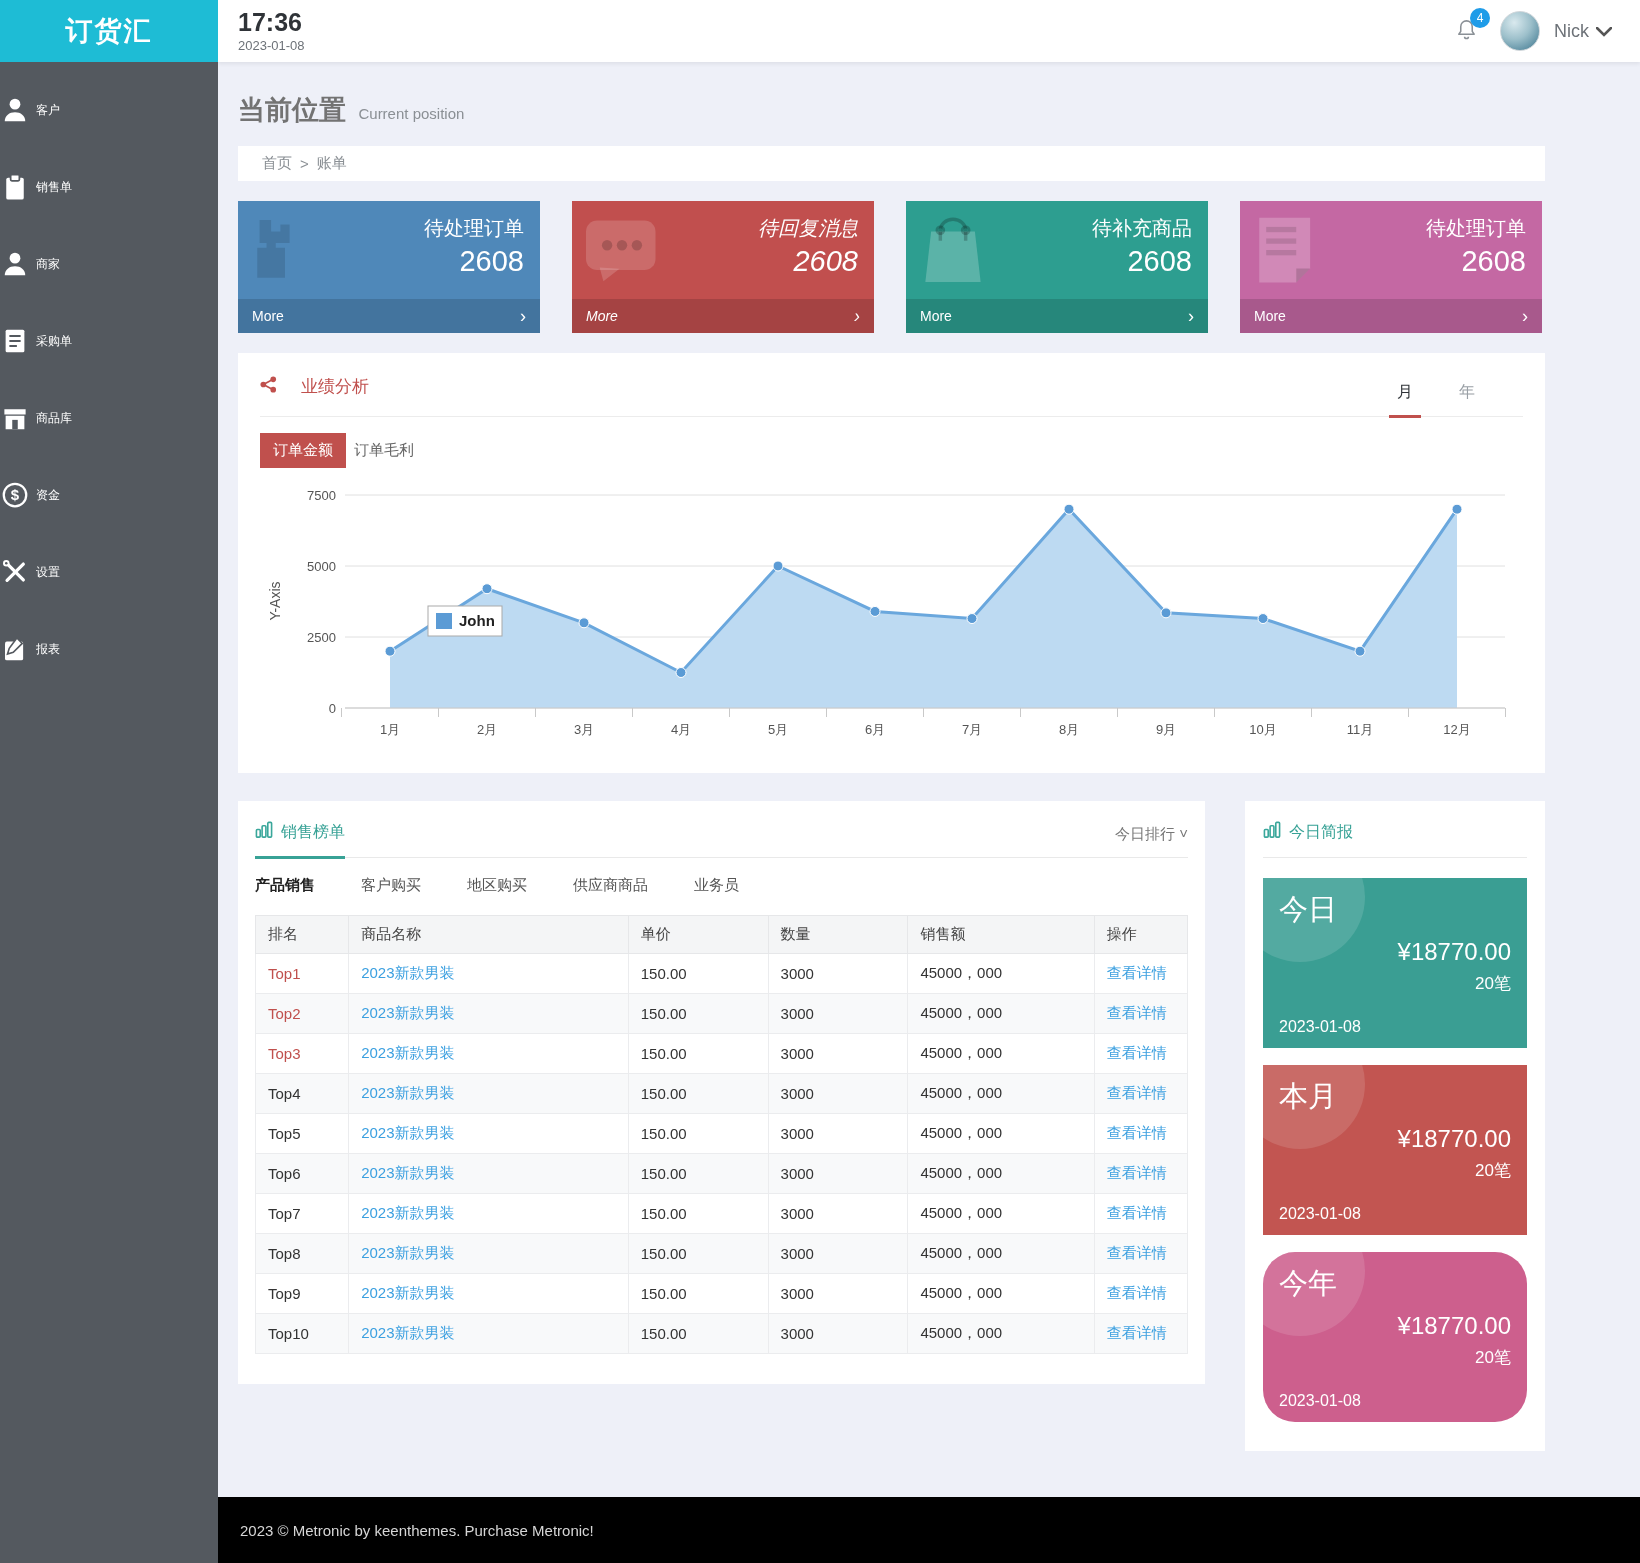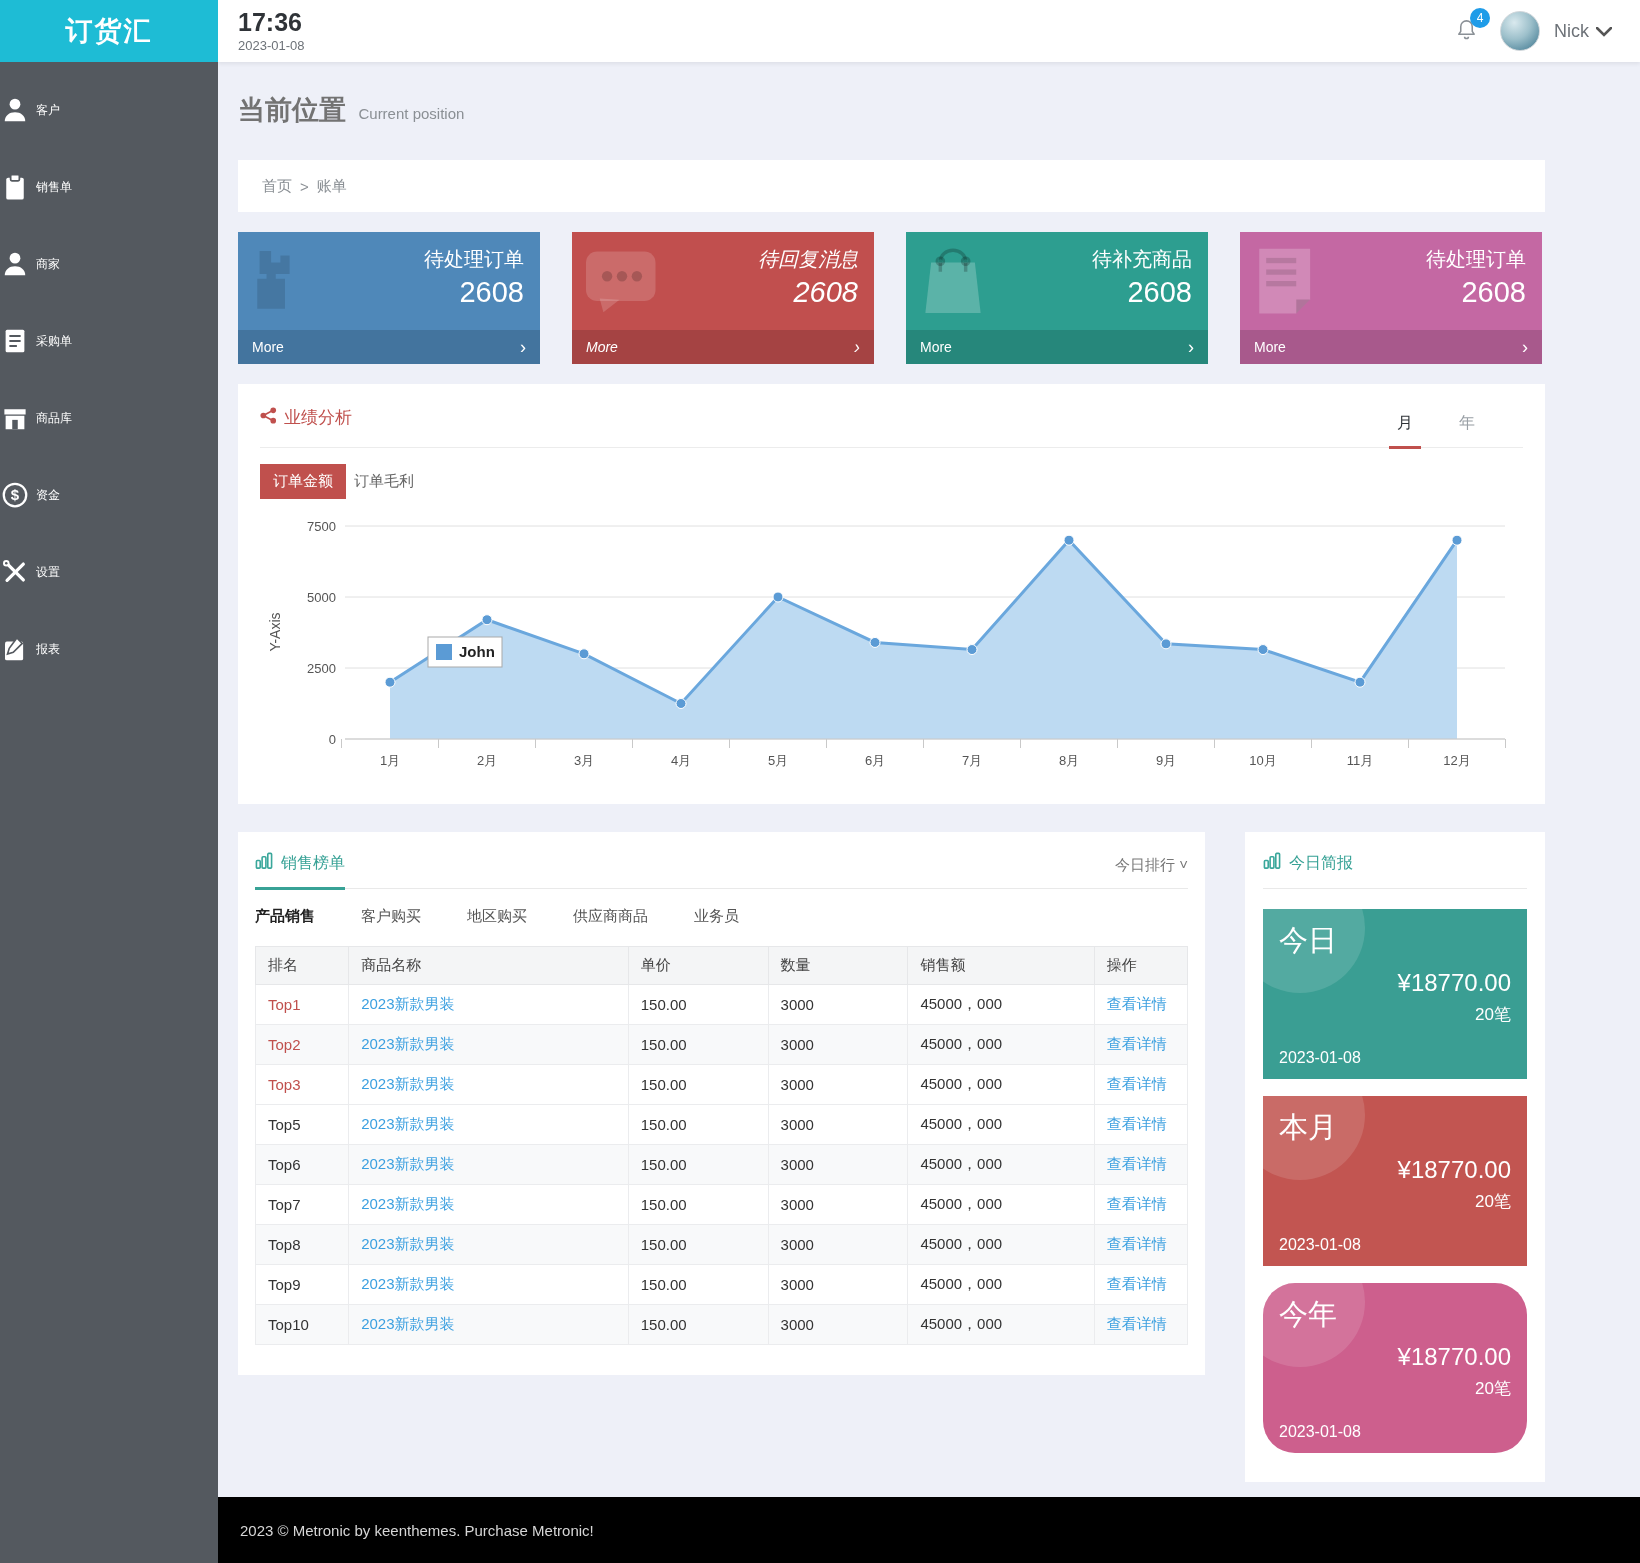--- a/index.html
+++ b/index.html
@@ -30,41 +30,41 @@
   .avatar{width:40px;height:40px;border-radius:50%;
           background:radial-gradient(circle at 35% 28%,#d9e9ee 0%,#9dc0cb 45%,#5d8fa3 80%,#41707f 100%);
           border:1px solid #cfd6da;cursor:pointer}
   .uname{font-size:18px;color:#6d7278;cursor:pointer;display:flex;align-items:center;gap:7px}
 
   
   .content{position:absolute;left:218px;top:62px;right:0;bottom:0;padding:22px 95px 0 20px}
   .page-title-row{margin-top:8px}
   .page-title{font-size:27px;font-weight:600;color:#737373;display:inline}
   .page-sub{font-size:15px;color:#8a8f94;margin-left:8px}
-  .bc-card{background:#fff;height:52px;margin-top:32px;display:flex;align-items:center;
+  .bc-card{background:#fff;height:35px;margin-top:18px;display:flex;align-items:center;
            padding:0 24px;color:#8a8f94;font-size:15px;gap:8px}
   .bc-card a{color:#8a8f94;text-decoration:none;cursor:pointer}
 
   
   .stat-row{display:flex;gap:32px;margin-top:20px}
   .stat-card{width:302px;height:132px;color:#fff;position:relative;overflow:hidden}
   .stat-main{height:98px;position:relative}
   .stat-icon{position:absolute;left:10px;top:12px}
   .stat-texts{position:absolute;right:16px;top:14px;text-align:right}
   .stat-title{font-size:20px}
   .stat-value{font-size:29px;margin-top:3px}
   .stat-foot{height:34px;background:rgba(0,0,0,.14);display:flex;align-items:center;
              justify-content:space-between;padding:0 14px;font-size:14px;cursor:pointer}
   .stat-foot .chev{font-size:18px;line-height:1}
 
   
   .chart-card{background:#fff;margin-top:20px;height:420px;padding:0 22px}
   .chart-head{display:flex;justify-content:space-between;align-items:flex-end;height:64px;
               border-bottom:1px solid #ececec}
-  .ch-title{color:#c0504d;font-size:17px;display:flex;align-items:center;gap:7px;padding-bottom:18px}
+  .ch-title{color:#c0504d;font-size:17px;display:flex;align-items:center;gap:24px;padding-bottom:18px}
   .period{display:flex;gap:30px;font-size:16px;padding-right:40px}
   .period .p{color:#9aa0a6;padding:0 8px 12px;cursor:pointer}
   .period .p.active{color:#2f3338;border-bottom:3px solid #c0504d;margin-bottom:-2px}
   .chart-tabs{margin-top:16px;display:flex;align-items:center;gap:8px}
   .t-amount{background:#c0504d;color:#fff;font-size:15px;padding:8px 13px;cursor:pointer}
   .t-profit{color:#666;font-size:15px;cursor:pointer}
 
   
   .bottom-row{display:flex;gap:40px;margin-top:28px;align-items:flex-start}
   .sales-card{background:#fff;width:967px;padding:20px 17px 30px}
@@ -431,20 +431,28 @@
               <td><a class="link">查看详情</a></td>
             </tr>
             <tr>
               <td class="rank-hot">Top3</td>
               <td><a class="link">2023新款男装</a></td>
               <td>150.00</td>
               <td>3000</td>
               <td>45000，000</td>
               <td><a class="link">查看详情</a></td>
             </tr>
+            <tr class="stripe">
+              <td class="">Top4</td>
+              <td><a class="link">2023新款男装</a></td>
+              <td>150.00</td>
+              <td>3000</td>
+              <td>45000，000</td>
+              <td><a class="link">查看详情</a></td>
+            </tr>
             <tr>
               <td class="">Top5</td>
               <td><a class="link">2023新款男装</a></td>
               <td>150.00</td>
               <td>3000</td>
               <td>45000，000</td>
               <td><a class="link">查看详情</a></td>
             </tr>
             <tr class="stripe">
               <td class="">Top6</td>

